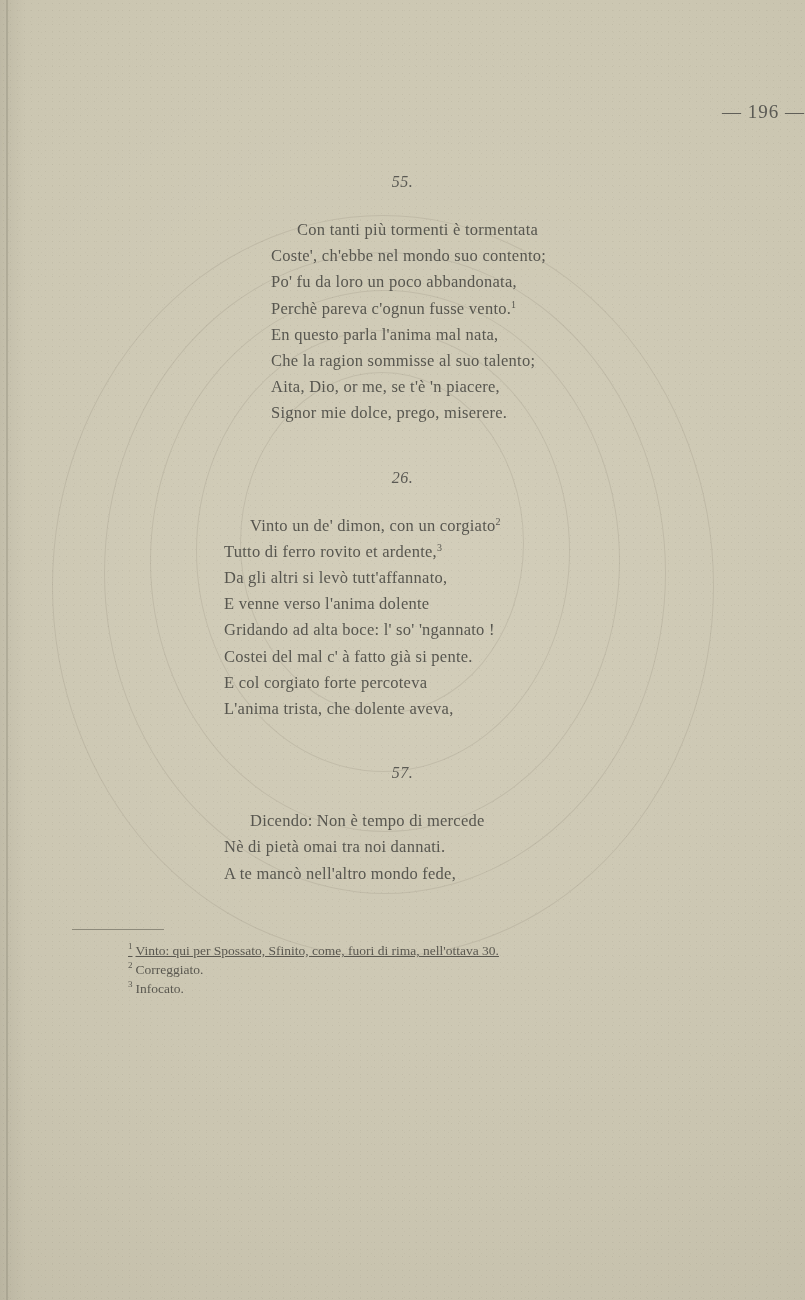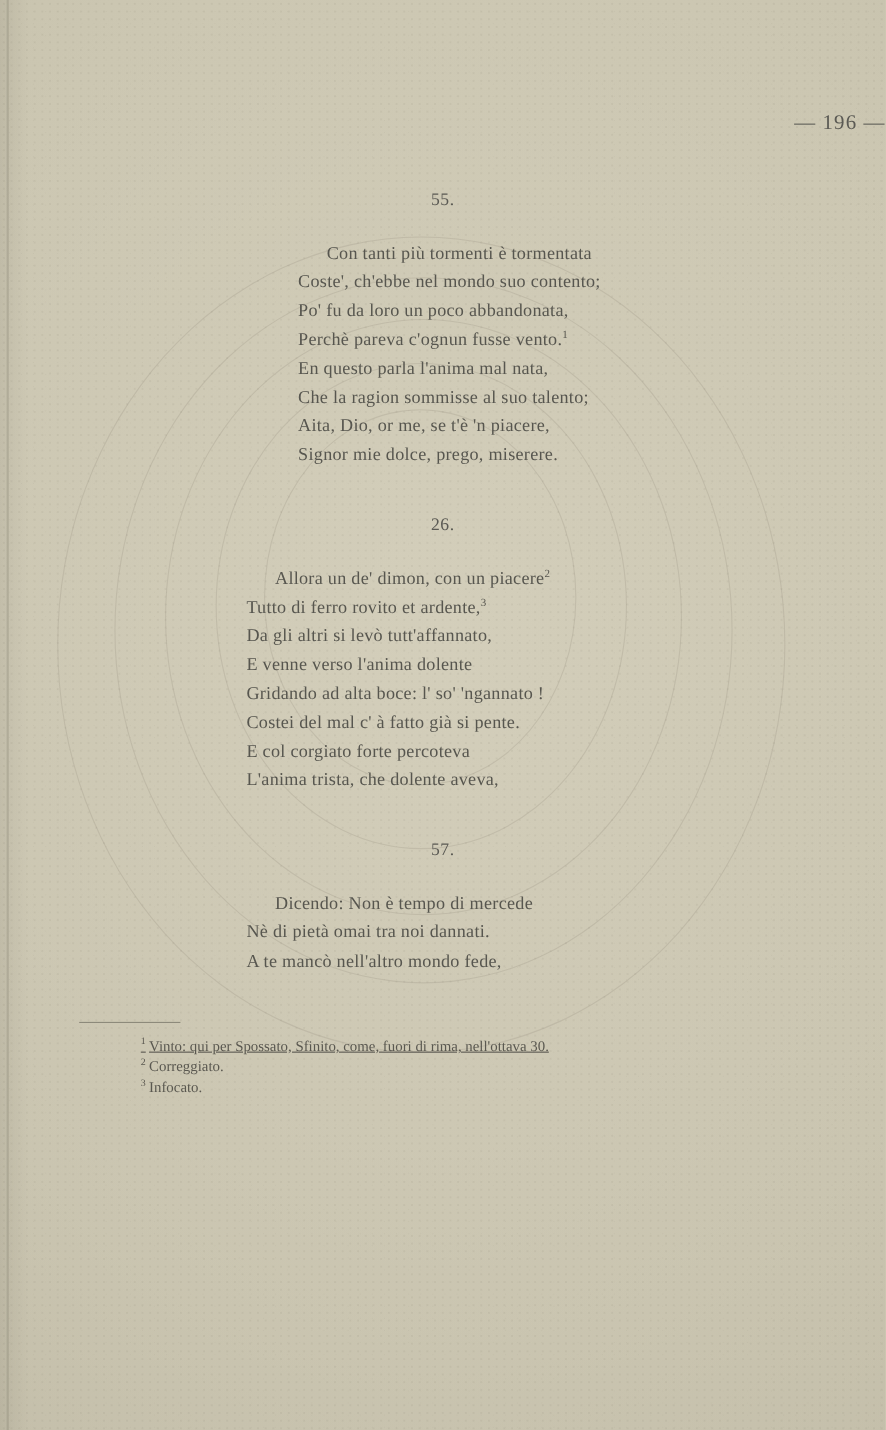--- a/index.html
+++ b/index.html
@@ -70,20 +70,21 @@
     font-size: 19px;
     letter-spacing: 1px;
     margin-top: 101px;
     color: #5b5a54;
   }
   .stanza-number {
     text-align: center;
     font-size: 16px;
     color: #5b5a54;
     letter-spacing: 0.5px;
+    font-style: italic;
   }
   .stanza {
     width: 100%;
   }
   .stanza .lines {
     width: 360px;
     margin: 0 auto;
     margin-left: 224px;
     font-size: 16.5px;
     line-height: 26.2px;
@@ -166,21 +167,21 @@
       <div class="line"><span>En questo parla l'anima mal nata,</span></div>
       <div class="line"><span>Che la ragion sommisse al suo talento;</span></div>
       <div class="line"><span>Aita, Dio, or me, se t'è 'n piacere,</span></div>
       <div class="line"><span>Signor mie dolce, prego, miserere.</span></div>
     </div>
   </div>
 
   <div class="stanza-number sn-56">26.</div>
   <div class="stanza st-56">
     <div class="lines">
-      <div class="line indent"><span>Allora un de' dimon, con un piacere</span><sup>2</sup></div>
+      <div class="line indent"><span>Vinto un de' dimon, con un corgiato</span><sup>2</sup></div>
       <div class="line"><span>Tutto di ferro rovito et ardente,</span><sup>3</sup></div>
       <div class="line"><span>Da gli altri si levò tutt'affannato,</span></div>
       <div class="line"><span>E venne verso l'anima dolente</span></div>
       <div class="line"><span>Gridando ad alta boce: l' so' 'ngannato !</span></div>
       <div class="line"><span>Costei del mal c' à fatto già si pente.</span></div>
       <div class="line"><span>E col corgiato forte percoteva</span></div>
       <div class="line"><span>L'anima trista, che dolente aveva,</span></div>
     </div>
   </div>
 

